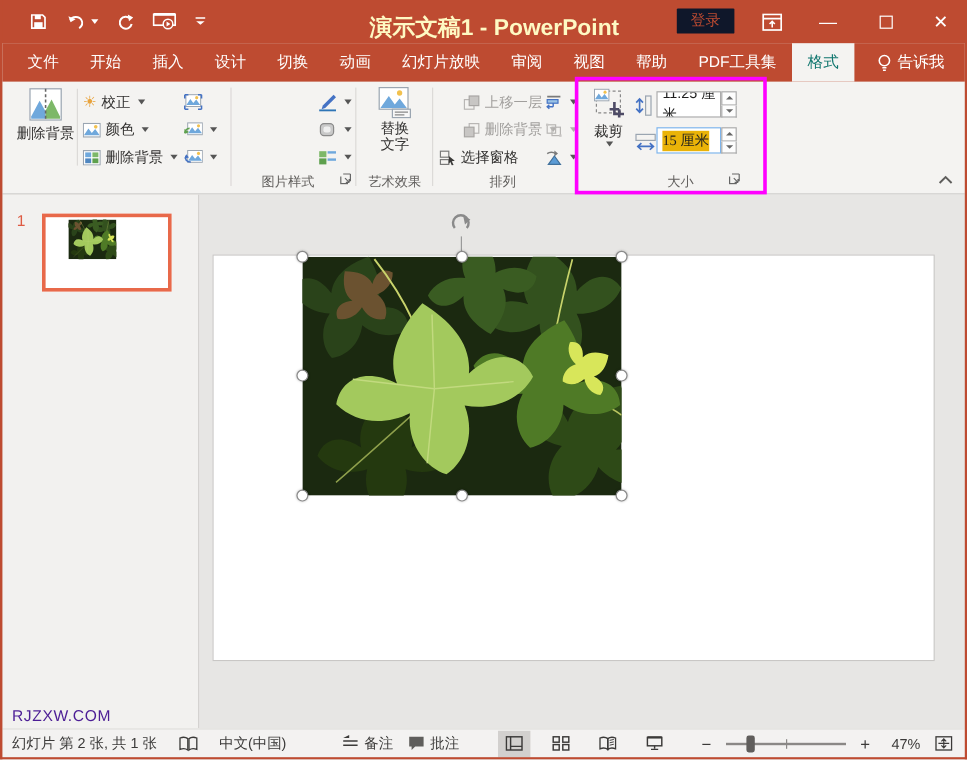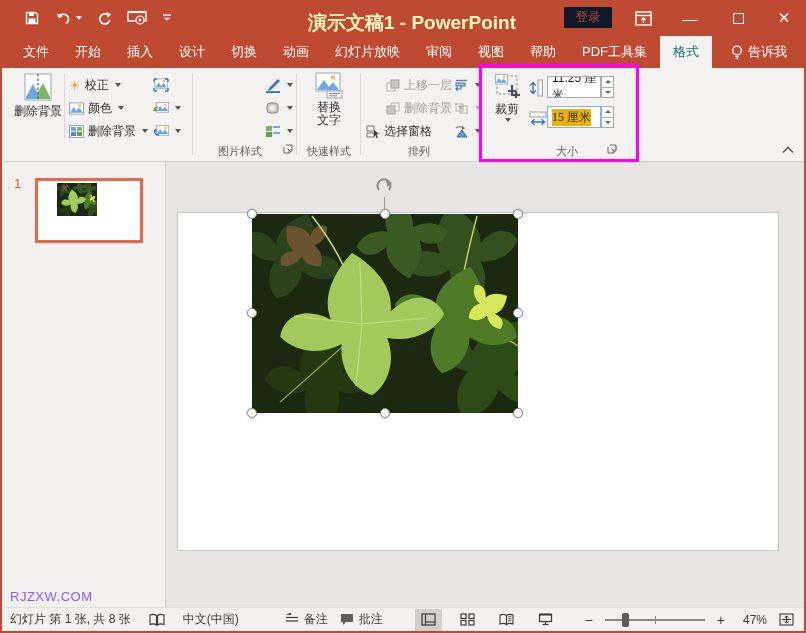--- a/index.html
+++ b/index.html
@@ -49,21 +49,21 @@
   .spin .up .c { border-bottom:3.5px solid #666; }
   .spin .dn .c { border-top:3.5px solid #666; }
   .launcher { position:absolute; width:10px; height:10px; }
   .magenta { position:absolute; left:479px; top:64px; width:160px; height:98px; border:3px solid #FF00FF; z-index:20; pointer-events:none; }
 
   
   .panel { position:absolute; left:2px; top:162px; width:164px; height:445px; background:#F2F1EF; border-right:1px solid #D4D2D0; z-index:2; }
   .slide-num { position:absolute; left:12px; top:14px; color:#DE5B43; font-size:13px; }
   .thumb { position:absolute; left:33px; top:16px; width:108px; height:65px; background:#fff; border:3px solid #E8694A; }
   .thumb svg { position:absolute; left:19px; top:2px; width:40px; height:33px; }
-  .watermark { position:absolute; left:8px; top:427px; color:#8b5cf6; font-size:13px; letter-spacing:.5px; }
+  .watermark { position:absolute; left:8px; top:427px; color:#4c1d95; font-size:13px; letter-spacing:.5px; }
 
   .canvas { position:absolute; left:166px; top:162px; width:638px; height:445px; background:#E7E6E4; }
   .slide { position:absolute; left:11px; top:50px; width:602px; height:339px; background:#fff; border:1px solid #C9C7C5; }
   .picwrap { position:absolute; left:86px; top:52px; width:266px; height:199px; }
   .picwrap > svg.art { position:absolute; left:0; top:0; width:266px; height:199px; }
   .h { position:absolute; width:10px; height:10px; border-radius:50%; background:#fff; border:1px solid #8A8A8A; box-shadow:0 0 2px rgba(0,0,0,.3); z-index:3; }
   .rotstem { position:absolute; left:132px; top:-17px; width:1px; height:17px; background:#9a9a9a; }
   .rothandle { position:absolute; left:123px; top:-36px; width:19px; height:19px; }
 
   
@@ -314,21 +314,21 @@
       <svg width="30" height="28" viewBox="0 0 30 28">
           <rect x="2" y="2" width="24" height="18" fill="#fff" stroke="#9AA5B1"></rect>
           <path d="M3,19 L10,9 L15,16 L19,11 L25,19 Z" fill="#6FA8DC"></path>
           <circle cx="19" cy="6.5" r="2.2" fill="#F2C14E"></circle>
           <rect x="13" y="20" width="15" height="7" fill="#F7F7F7" stroke="#9AA5B1"></rect>
           <line x1="15" y1="22.5" x2="26" y2="22.5" stroke="#888"></line>
           <line x1="15" y1="24.8" x2="23" y2="24.8" stroke="#888"></line>
         </svg>
       <span class="lbl"><span>替换</span><br><span>文字</span></span>
     </div>
-    <div class="grp" style="left:298px;width:58px">快速样式</div>
+    <div class="grp" style="left:298px;width:58px">艺术效果</div>
     <div class="vsep" style="left:358px"></div>
 
     <div class="rrow dis" style="left:364px;top:7px">
       <svg width="14" height="13" viewBox="0 0 14 13">
           <rect x="1" y="4" width="8" height="8" fill="none" stroke="#B8B6B4"></rect>
           <rect x="5" y="1" width="8" height="8" fill="#C8C6C4" stroke="#A8A6A4"></rect>
         </svg>
       <span>上移一层</span>
         <span class="caret dis"></span>
     </div>
@@ -457,21 +457,21 @@
       <div class="h" style="left:-5px;top:94px"></div>
       <div class="h" style="left:261px;top:94px"></div>
       <div class="h" style="left:-5px;top:194px"></div>
       <div class="h" style="left:128px;top:194px"></div>
       <div class="h" style="left:261px;top:194px"></div>
     </div>
   </div>
 
   <div class="statusbar">
     <div class="sb-left">
-      <span>幻灯片 第 1 张, 共 8 张</span>
+      <span>幻灯片 第 2 张, 共 1 张</span>
       <svg width="16" height="14" viewBox="0 0 16 14">
           <path d="M1 2 C3.5 1 5.5 1 7.5 2.5 L7.5 12 C5.5 10.5 3.5 10.5 1 11.5 Z" fill="none" stroke="#3B3A39" stroke-width="1.1"></path>
           <path d="M15 2 C12.5 1 10.5 1 8.5 2.5 L8.5 12 C10.5 10.5 12.5 10.5 15 11.5 Z" fill="none" stroke="#3B3A39" stroke-width="1.1"></path>
         </svg>
       <span>中文(中国)</span>
     </div>
     <div class="sb-right">
       <span style="display:flex;gap:5px">
         <svg width="14" height="12" viewBox="0 0 14 12">
             <path d="M1 4 L6 1.5 L6 4 Z" fill="#3B3A39"></path>

